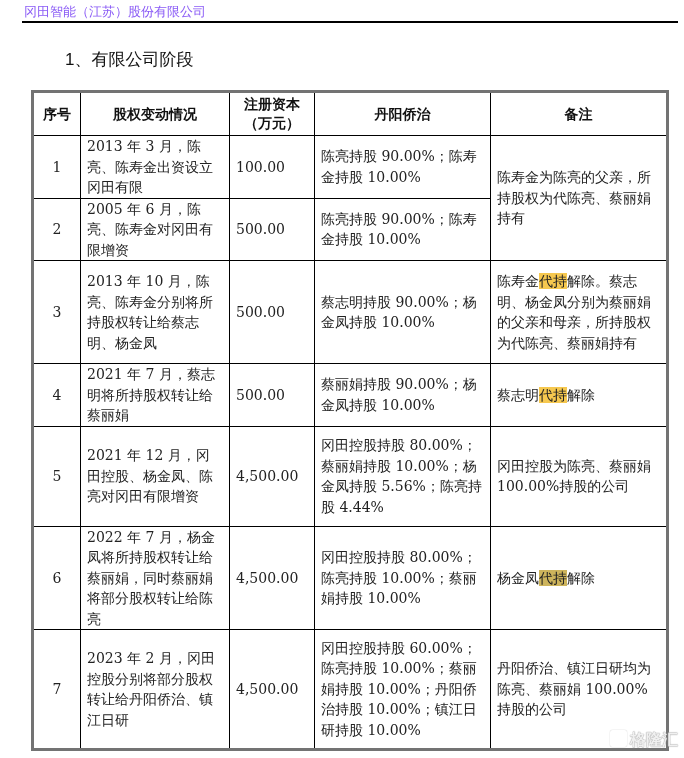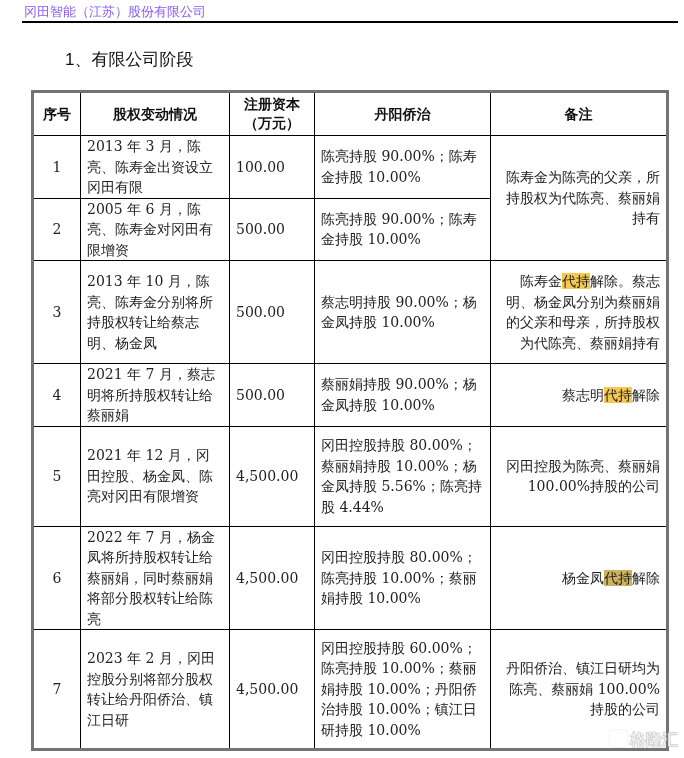--- a/index.html
+++ b/index.html
@@ -62,21 +62,21 @@
     font-size: 14px;
     line-height: 19px;
     text-align: center;
     color: #111;
     height: 42px;
   }
   td.seq { text-align: center; }
   td.capital { padding-right: 8px; }
   td.desc, td.struct, td.note { text-align: left; }
   td.struct { padding-left: 8px; }
-  td.note { padding-left: 8px; text-align: right; }
+  td.note { padding-left: 8px; }
   .hl {
     background: #f6c84f;
   }
   .hl.selected {
     background: #cdb45c;
   }
   .watermark {
     position: absolute;
     left: 610px;
     top: 730px;

